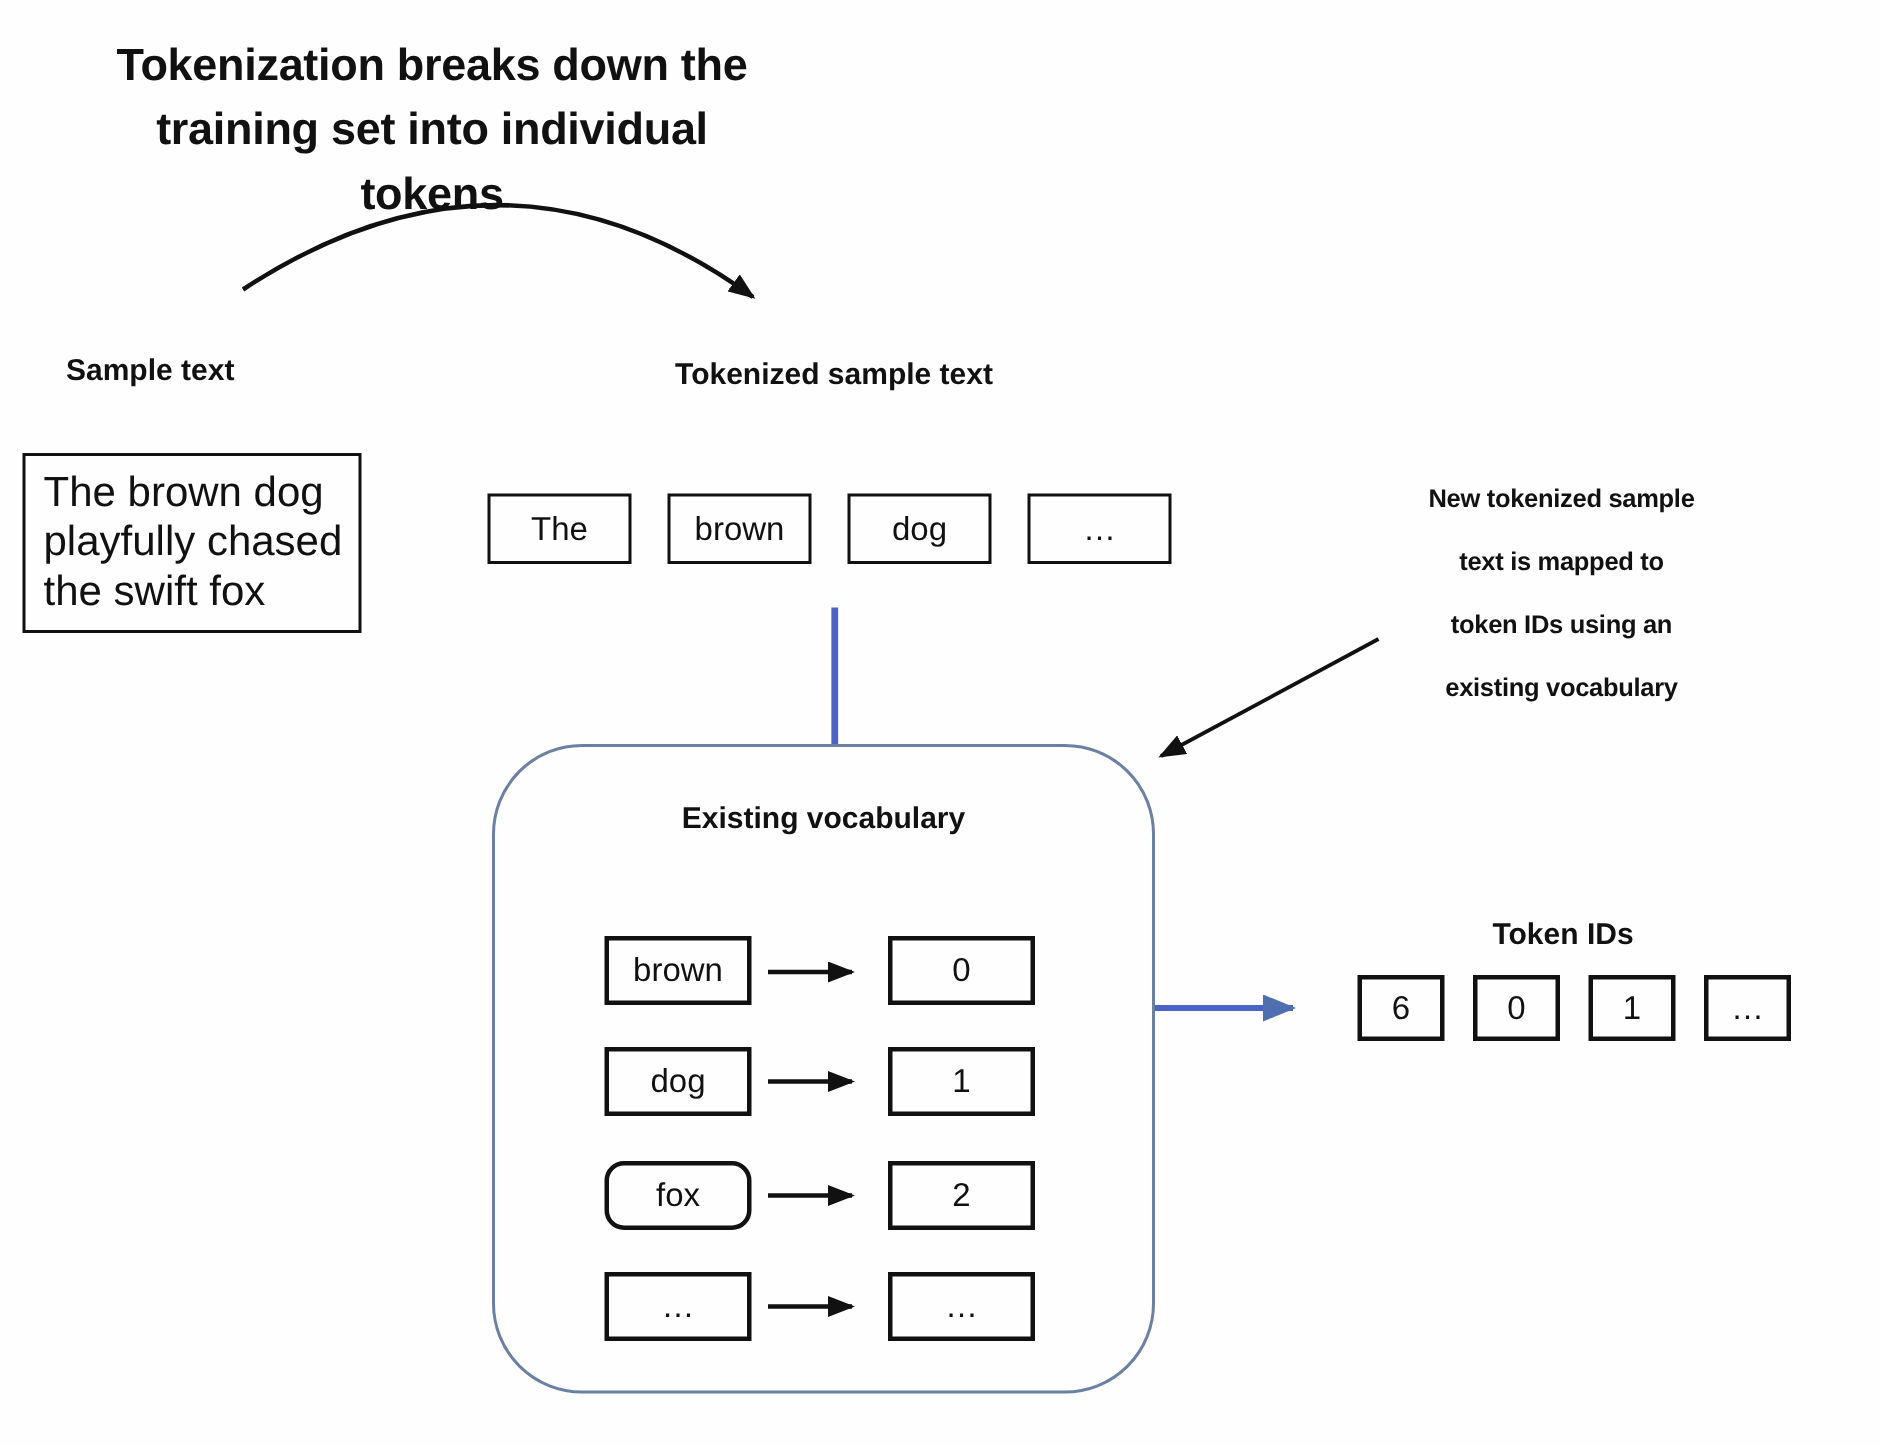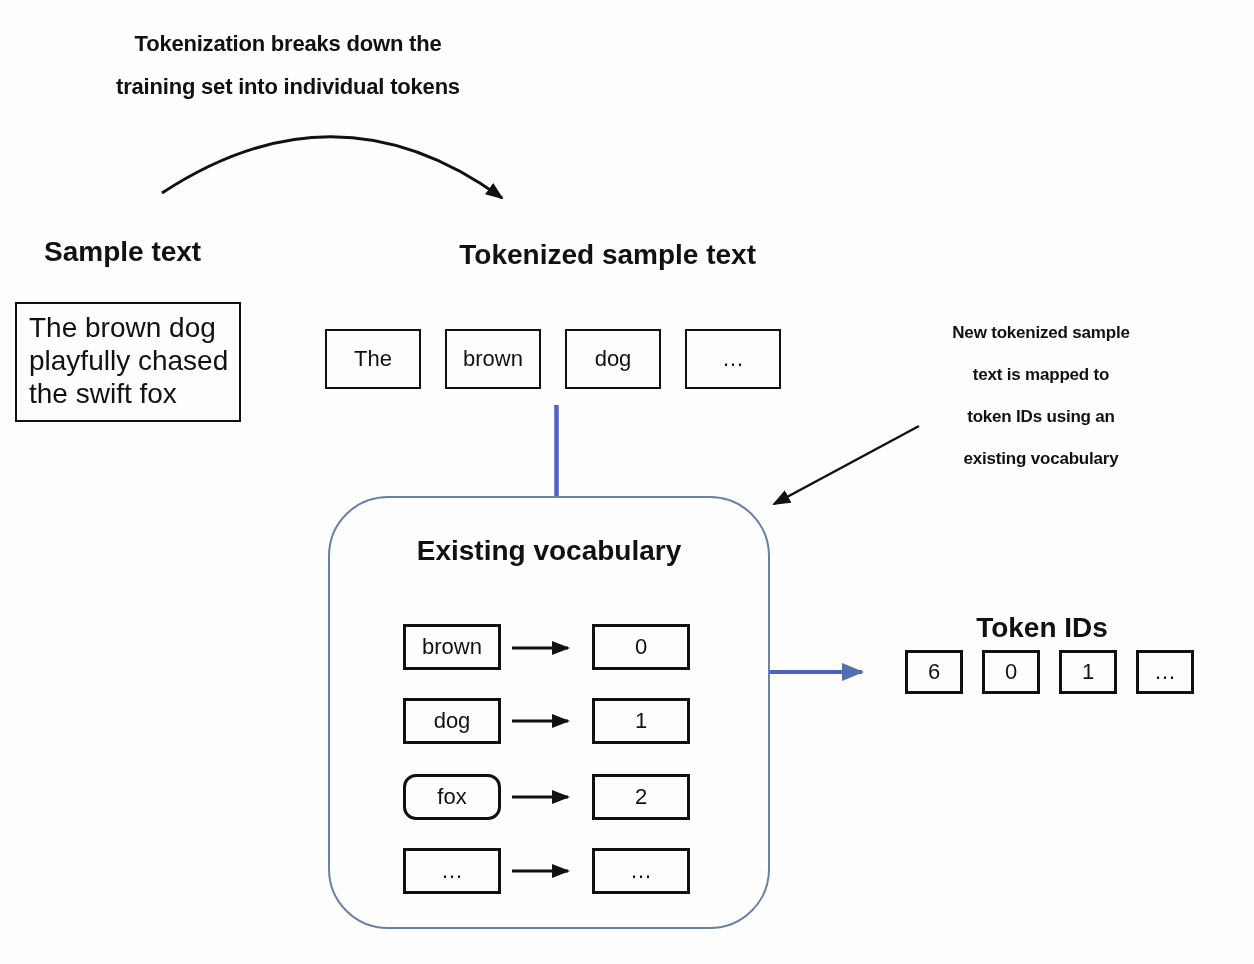--- a/index.html
+++ b/index.html
@@ -14,26 +14,26 @@
   }
   svg.overlay { position: absolute; left: 0; top: 0; pointer-events: none; }
 
   .note {
     position: absolute;
     font-weight: bold;
     text-align: center;
     white-space: pre-line;
     letter-spacing: -0.2px;
   }
-  .note-top  { left: 57px;  top: 22px;  width: 462px; font-size: 22px; line-height: 43px; }
+  .note-top  { left: 57px;  top: 22px;  width: 462px; font-size: 30px; line-height: 43px; }
   .note-right{ left: 880px; top: 312px; width: 322px; font-size: 17px; line-height: 42px; }
 
-  .heading { position: absolute; font-weight: bold; font-size: 28px; }
+  .heading { position: absolute; font-weight: bold; font-size: 20px; }
   .h-sample    { left: 44px;  top: 236px; }
-  .h-tokenized { left: 356px; top: 239px; width: 400px; text-align: right; }
+  .h-tokenized { left: 356px; top: 239px; width: 400px; text-align: center; }
   .h-vocab     { left: 328px; top: 535px; width: 442px; text-align: center; }
   .h-ids       { left: 942px; top: 571px; width: 200px; text-align: center; margin-top: 41px; }
 
   .sample-box {
     position: absolute; left: 15px; top: 302px;
     width: 226px; height: 120px;
     border: 2.5px solid var(--ink, #111111);
     box-sizing: border-box;
     font-size: 28px; line-height: 33px;
     padding: 7px 0 0 12px;
@@ -42,21 +42,21 @@
   }
 
   .box {
     border: 3px solid var(--ink, #111111);
     display: flex; align-items: center; justify-content: center;
     font-size: 22px;
     background: transparent;
     box-sizing: border-box;
   }
   .token-row { position: absolute; left: 325px; top: 329px; display: flex; gap: 24px; }
-  .token-box { width: 96px; height: 60px; border-width: 2.5px; }
+  .token-box { width: 96px; height: 47px; border-width: 2.5px; }
 
   .panel {
     position: absolute; left: 328px; top: 496px;
     width: 442px; height: 433px;
     border: 2px solid var(--panel_border, #6b80a2);
     border-radius: 60px;
     box-sizing: border-box;
     background: transparent;
   }
 

